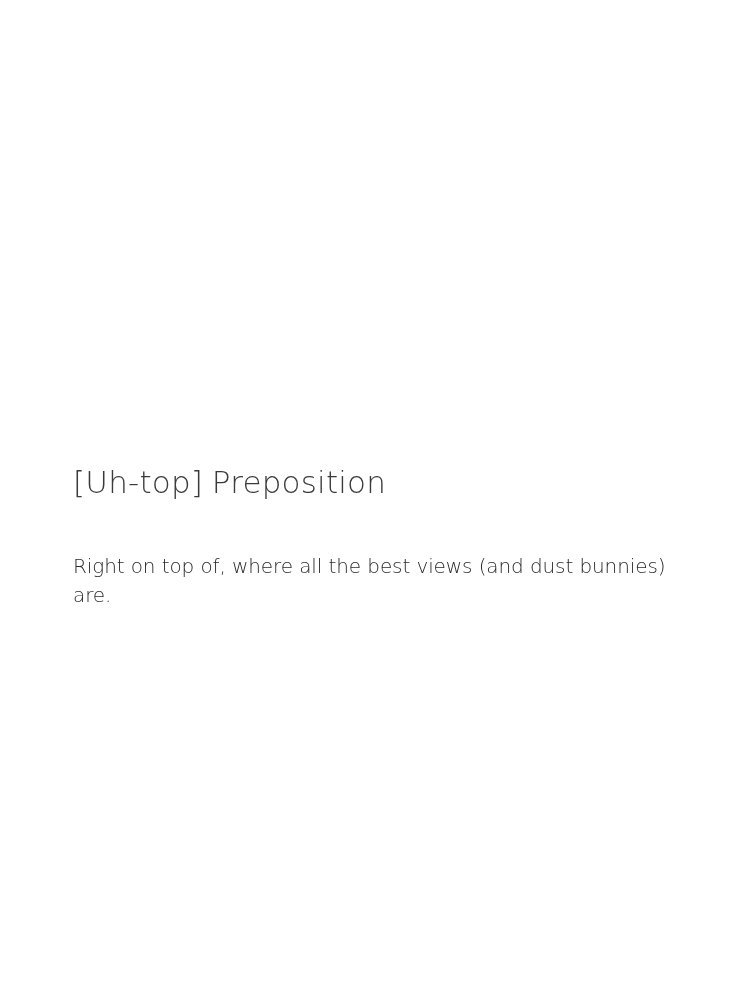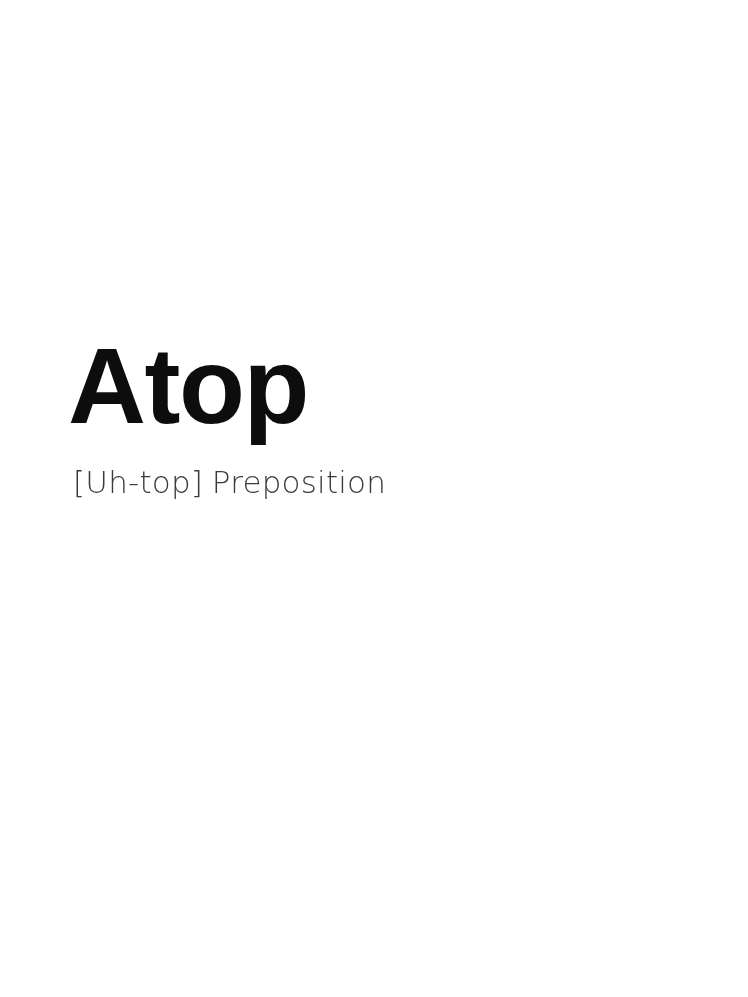--- a/index.html
+++ b/index.html
@@ -74,20 +74,20 @@
     line-height: 29px;
     letter-spacing: -0.1px;
     color: #2a2a2a;
   }
 </style>
 </head>
 <body>
 
 <div class="definition-card">
 
-  <h1 class="headword">Atop</h1>
 
   <p class="pronunciation-line">
     <span class="phonetic">[Uh-top]</span><span class="pos">Preposition</span>
   </p>
 
+  <p class="definition-body">Right on top of, where all the best views (and dust bunnies) are.</p>
 
 </div>
 
 </body></html>

